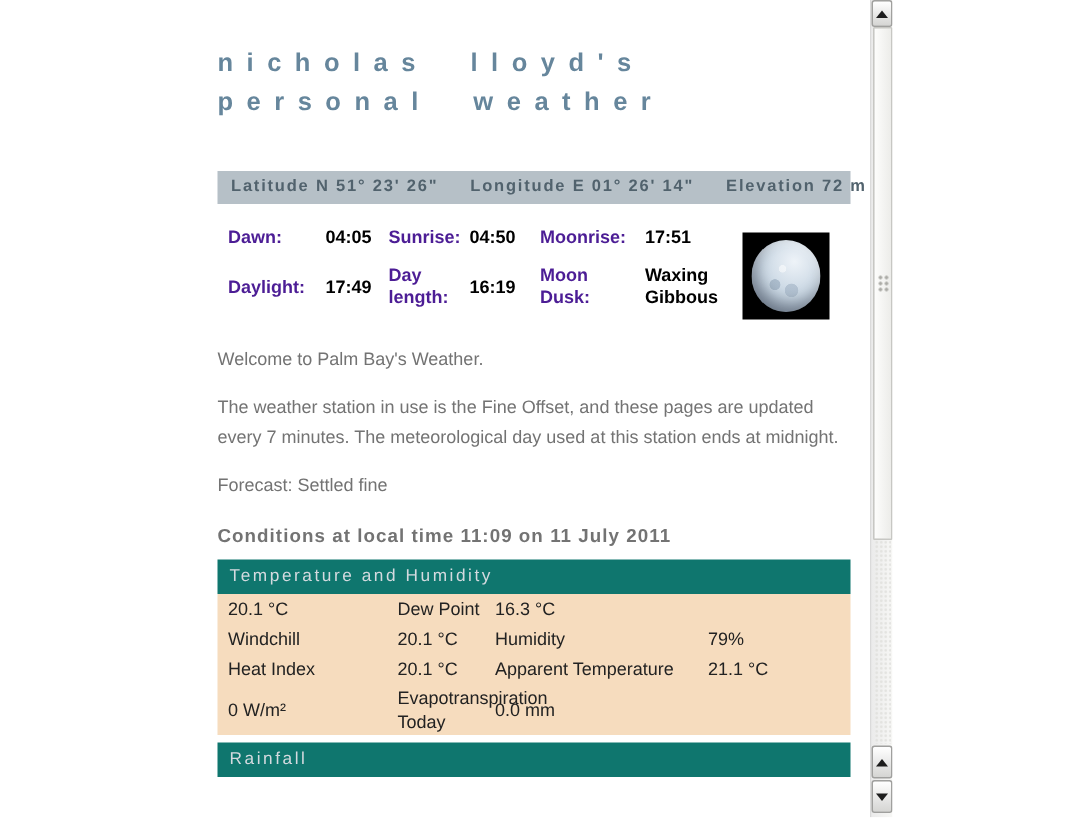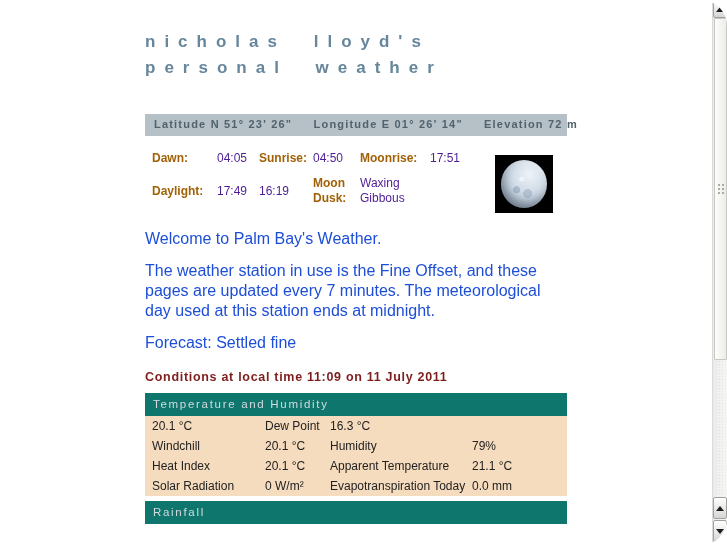--- a/index.html
+++ b/index.html
@@ -1,56 +1,56 @@
 <!DOCTYPE html>
 <html><head>
 <meta charset="utf-8">
 <style>
   * { margin:0; padding:0; box-sizing:border-box; }
   html,body { background:#fff; }
   body { font-family:"Liberation Sans","DejaVu Sans",sans-serif; }
-  .screen { position:relative; width:727px; height:545px; overflow:hidden; background:#ffffff;border-radius:26px; }
+  .screen { position:relative; width:595px; height:545px; overflow:hidden; background:#ffffff; }
 
   .content { margin-left:145px; width:422px; }
 
   
   .site-title { margin-top:29px; font-size:17px; font-weight:bold; color:#66869c;
                 letter-spacing:9px; word-spacing:14px; line-height:26px; }
   .title-line { display:block; white-space:nowrap; }
 
   
   .location-bar { margin-top:33px; height:22px; background:#b6c0c7; color:#51626d;
                   font-size:11px; font-weight:bold; letter-spacing:1.2px;
                   padding:4px 0 0 9px; white-space:nowrap; }
   .location-bar span { margin-right:17px; }
 
   
   .astro { position:relative; margin-top:11px; padding-left:7px; font-size:12px; color:#333; }
   .astro-row { display:grid; grid-template-columns:65px 42px 54px 47px 70px 80px;
                align-items:center; min-height:23px; line-height:15px; }
   .astro-row.tall { min-height:42px; }
-  .a-label { font-weight:bold; color:#a16207; padding-right:4px; }
-  .a-value { color:#4c1d95; }
+  .a-label { font-weight:bold; color:#4c1d95; padding-right:4px; }
+  .a-value { color:#000000;font-weight:bold; }
   .moon { position:absolute; right:14px; top:8px; width:58px; height:58px; background:#000; }
   .moon-disc { position:absolute; left:6px; top:5px; width:46px; height:48px; border-radius:50%;
                background:
                  radial-gradient(circle at 34% 62%, rgba(140,160,180,0.55) 0 8%, transparent 9%),
                  radial-gradient(circle at 58% 70%, rgba(150,168,188,0.5) 0 10%, transparent 11%),
                  radial-gradient(circle at 45% 40%, rgba(255,255,255,0.5) 0 6%, transparent 7%),
                  radial-gradient(circle at 62% 30%, #eef3f8 0%, #ccd9e5 45%, #b3c4d4 72%, #8ba0b4 100%);
                box-shadow: inset 3px -5px 9px rgba(0,0,15,0.35), inset -1px 3px 5px rgba(255,255,255,0.35); }
 
   
-  .content p { font-size:16px; color:#1d4ed8; line-height:20px; }
+  .content p { font-size:12px; color:#737373; line-height:20px; }
   .p-welcome { margin-top:17px; }
   .p-station { margin-top:12px; }
   .p-forecast { margin-top:12px; }
 
   
-  .cond-heading { margin-top:17px; font-size:12.5px; font-weight:bold; color:#7f1d1d;
+  .cond-heading { margin-top:17px; font-size:12.5px; font-weight:bold; color:#737373;
                   letter-spacing:0.7px; }
 
   
   .cond-table { margin-top:9px; font-size:12px; color:#222; }
   .sec-header { height:23px; background:#0f766e; color:#d4dadf; font-size:11.5px;
                 letter-spacing:1.7px; padding:5px 0 0 8px; }
   .cond-row { display:grid; grid-template-columns:113px 65px 142px 1fr;
               background:#f6dcbe; min-height:20px; align-items:center;
               padding:1px 0 1px 7px; line-height:16px; }
   .sec-gap { height:5px; background:#ffffff; }
@@ -101,20 +101,21 @@
         <span class="a-label">Dawn:</span>
         <span class="a-value">04:05</span>
         <span class="a-label">Sunrise:</span>
         <span class="a-value">04:50</span>
         <span class="a-label">Moonrise:</span>
         <span class="a-value">17:51</span>
       </div>
       <div class="astro-row tall">
         <span class="a-label">Daylight:</span>
         <span class="a-value">17:49</span>
+        <span class="a-label">Day length:</span>
         <span class="a-value">16:19</span>
         <span class="a-label">Moon Dusk:</span>
         <span class="a-value">Waxing Gibbous</span>
       </div>
       <div class="moon">
         <div class="moon-disc"></div>
       </div>
     </div>
 
     <p class="p-welcome">Welcome to Palm Bay's Weather.</p>
@@ -138,21 +139,20 @@
         <span>Humidity</span>
         <span>79%</span>
       </div>
       <div class="cond-row">
         <span>Heat Index</span>
         <span>20.1 °C</span>
         <span>Apparent Temperature</span>
         <span>21.1 °C</span>
       </div>
       <div class="cond-row">
-        <span>Solar Radiation</span>
         <span>0 W/m²</span>
         <span>Evapotranspiration Today</span>
         <span>0.0 mm</span>
       </div>
 
       <div class="sec-gap"></div>
 
       <div class="sec-header">Rainfall</div>
 
     </div>

